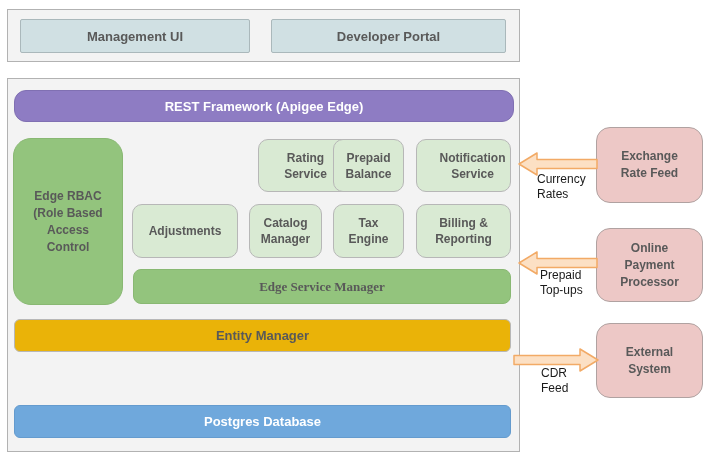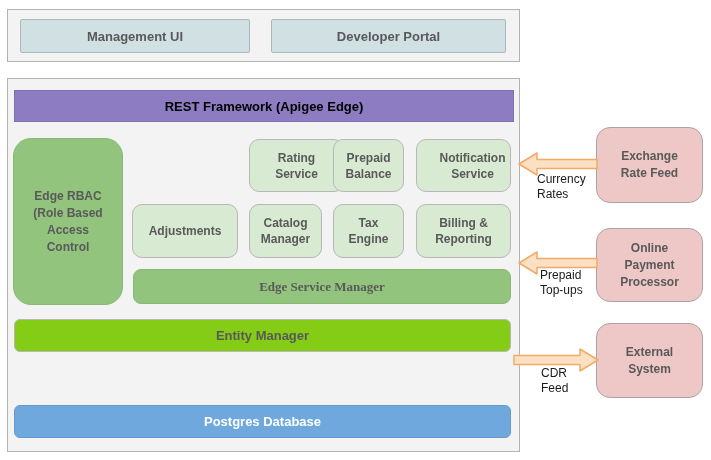--- a/index.html
+++ b/index.html
@@ -30,22 +30,22 @@
   }
   .teal {
     background: #d0e0e3;
     border: 1px solid #aab8bb;
     border-radius: 2px;
     font-size: 13px;
   }
   .purple-bar {
     background: #8e7cc3;
     border: 1px solid #8070b2;
-    border-radius: 0;
-    color: #000000;
+    border-radius: 12px;
+    color: #ffffff;
     font-size: 13px;
   }
   .green-solid {
     background: #93c47d;
     border: 1px solid #89b873;
     color: #595959;
   }
   .rbac {
     border-radius: 18px;
     font-size: 12px;
@@ -56,21 +56,21 @@
     font-size: 13px;
   }
   .green-light {
     background: #d9ead3;
     border: 1px solid #b7b7b7;
     border-radius: 10px;
     font-size: 12px;
     line-height: 16px;
   }
   .lavender-bar {
-    background: #84cc16;
+    background: #eab308;
     border: 1px solid #b7b7b7;
     border-radius: 6px;
     font-size: 13px;
   }
   .blue-bar {
     background: #6fa8dc;
     border: 1px solid #649bce;
     border-radius: 6px;
     color: #ffffff;
     font-size: 13px;
@@ -109,21 +109,21 @@
 
   <div class="container" style="left:7px; top:78px; width:513px; height:374px;">
 
     <div class="box purple-bar" style="left:6px; top:11px; width:500px; height:32px;">REST Framework (Apigee Edge)</div>
 
     <div class="box green-solid rbac" style="left:5px; top:59px; width:110px; height:167px;">Edge RBAC
 (Role Based
 Access
 Control</div>
 
-    <div class="box green-light" style="left:241px; top:60px; width:95px; height:53px;">Rating
+    <div class="box green-light" style="left:250px; top:60px; width:95px; height:53px;">Rating
 Service</div>
     <div class="box green-light" style="left:325px; top:60px; width:71px; height:53px;">Prepaid
 Balance</div>
     <div class="box green-light" style="left:408px; top:60px; width:95px; height:53px;padding-left:18px;">Notification
 Service</div>
 
     <div class="box green-light" style="left:124px; top:125px; width:106px; height:54px;">Adjustments</div>
     <div class="box green-light" style="left:241px; top:125px; width:73px; height:54px;">Catalog
 Manager</div>
     <div class="box green-light" style="left:325px; top:125px; width:71px; height:54px;">Tax

